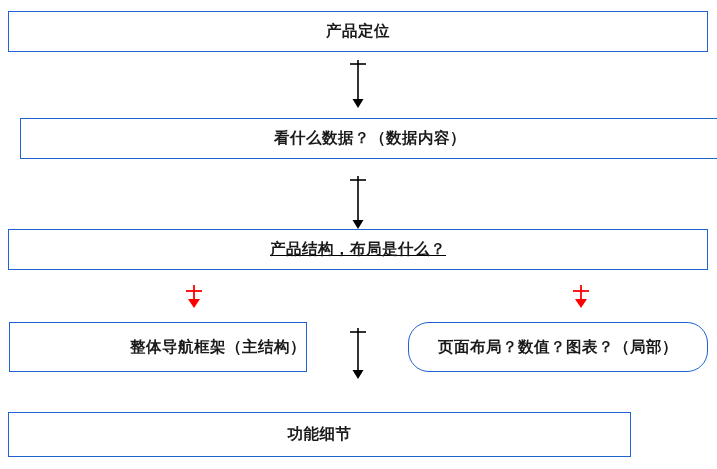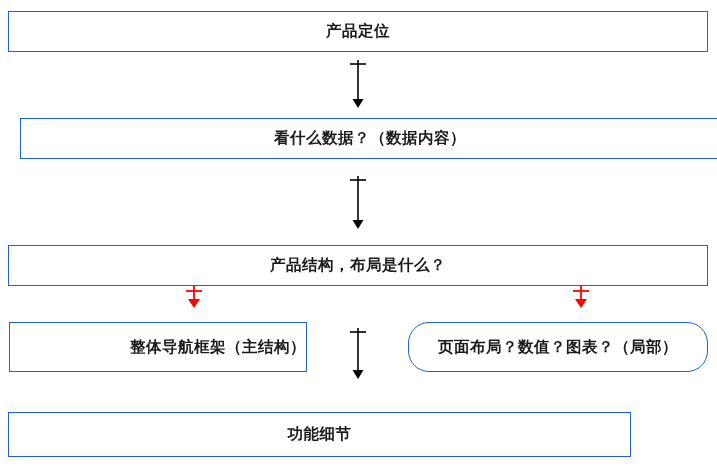--- a/index.html
+++ b/index.html
@@ -36,21 +36,21 @@
     font-weight: bold;
     color: #1a1a1a;
     letter-spacing: 0.5px;
     line-height: 1.2;
     white-space: nowrap;
   }
 
   
   .n1 { left: 8px;   top: 11px;  width: 700px; height: 41px; }
   .n2 { left: 20px;   top: 118px; width: 700px; height: 41px; }
-  .n3 { left: 8px;   top: 245px; width: 700px; height: 41px; }
+  .n3 { left: 8px;   top: 229px; width: 700px; height: 41px; text-decoration: underline; }
   .n4a { left: 9px;  top: 322px; width: 298px; height: 50px; justify-content: flex-end; }
   .n4b { left: 408px; top: 322px; width: 300px; height: 50px; border-radius: 21px; }
   .n5 { left: 8px;   top: 412px; width: 623px; height: 45px; }
 
   
   .conn {
     position: absolute;
     pointer-events: none;
   }
   .conn svg { display: block; overflow: visible; }

